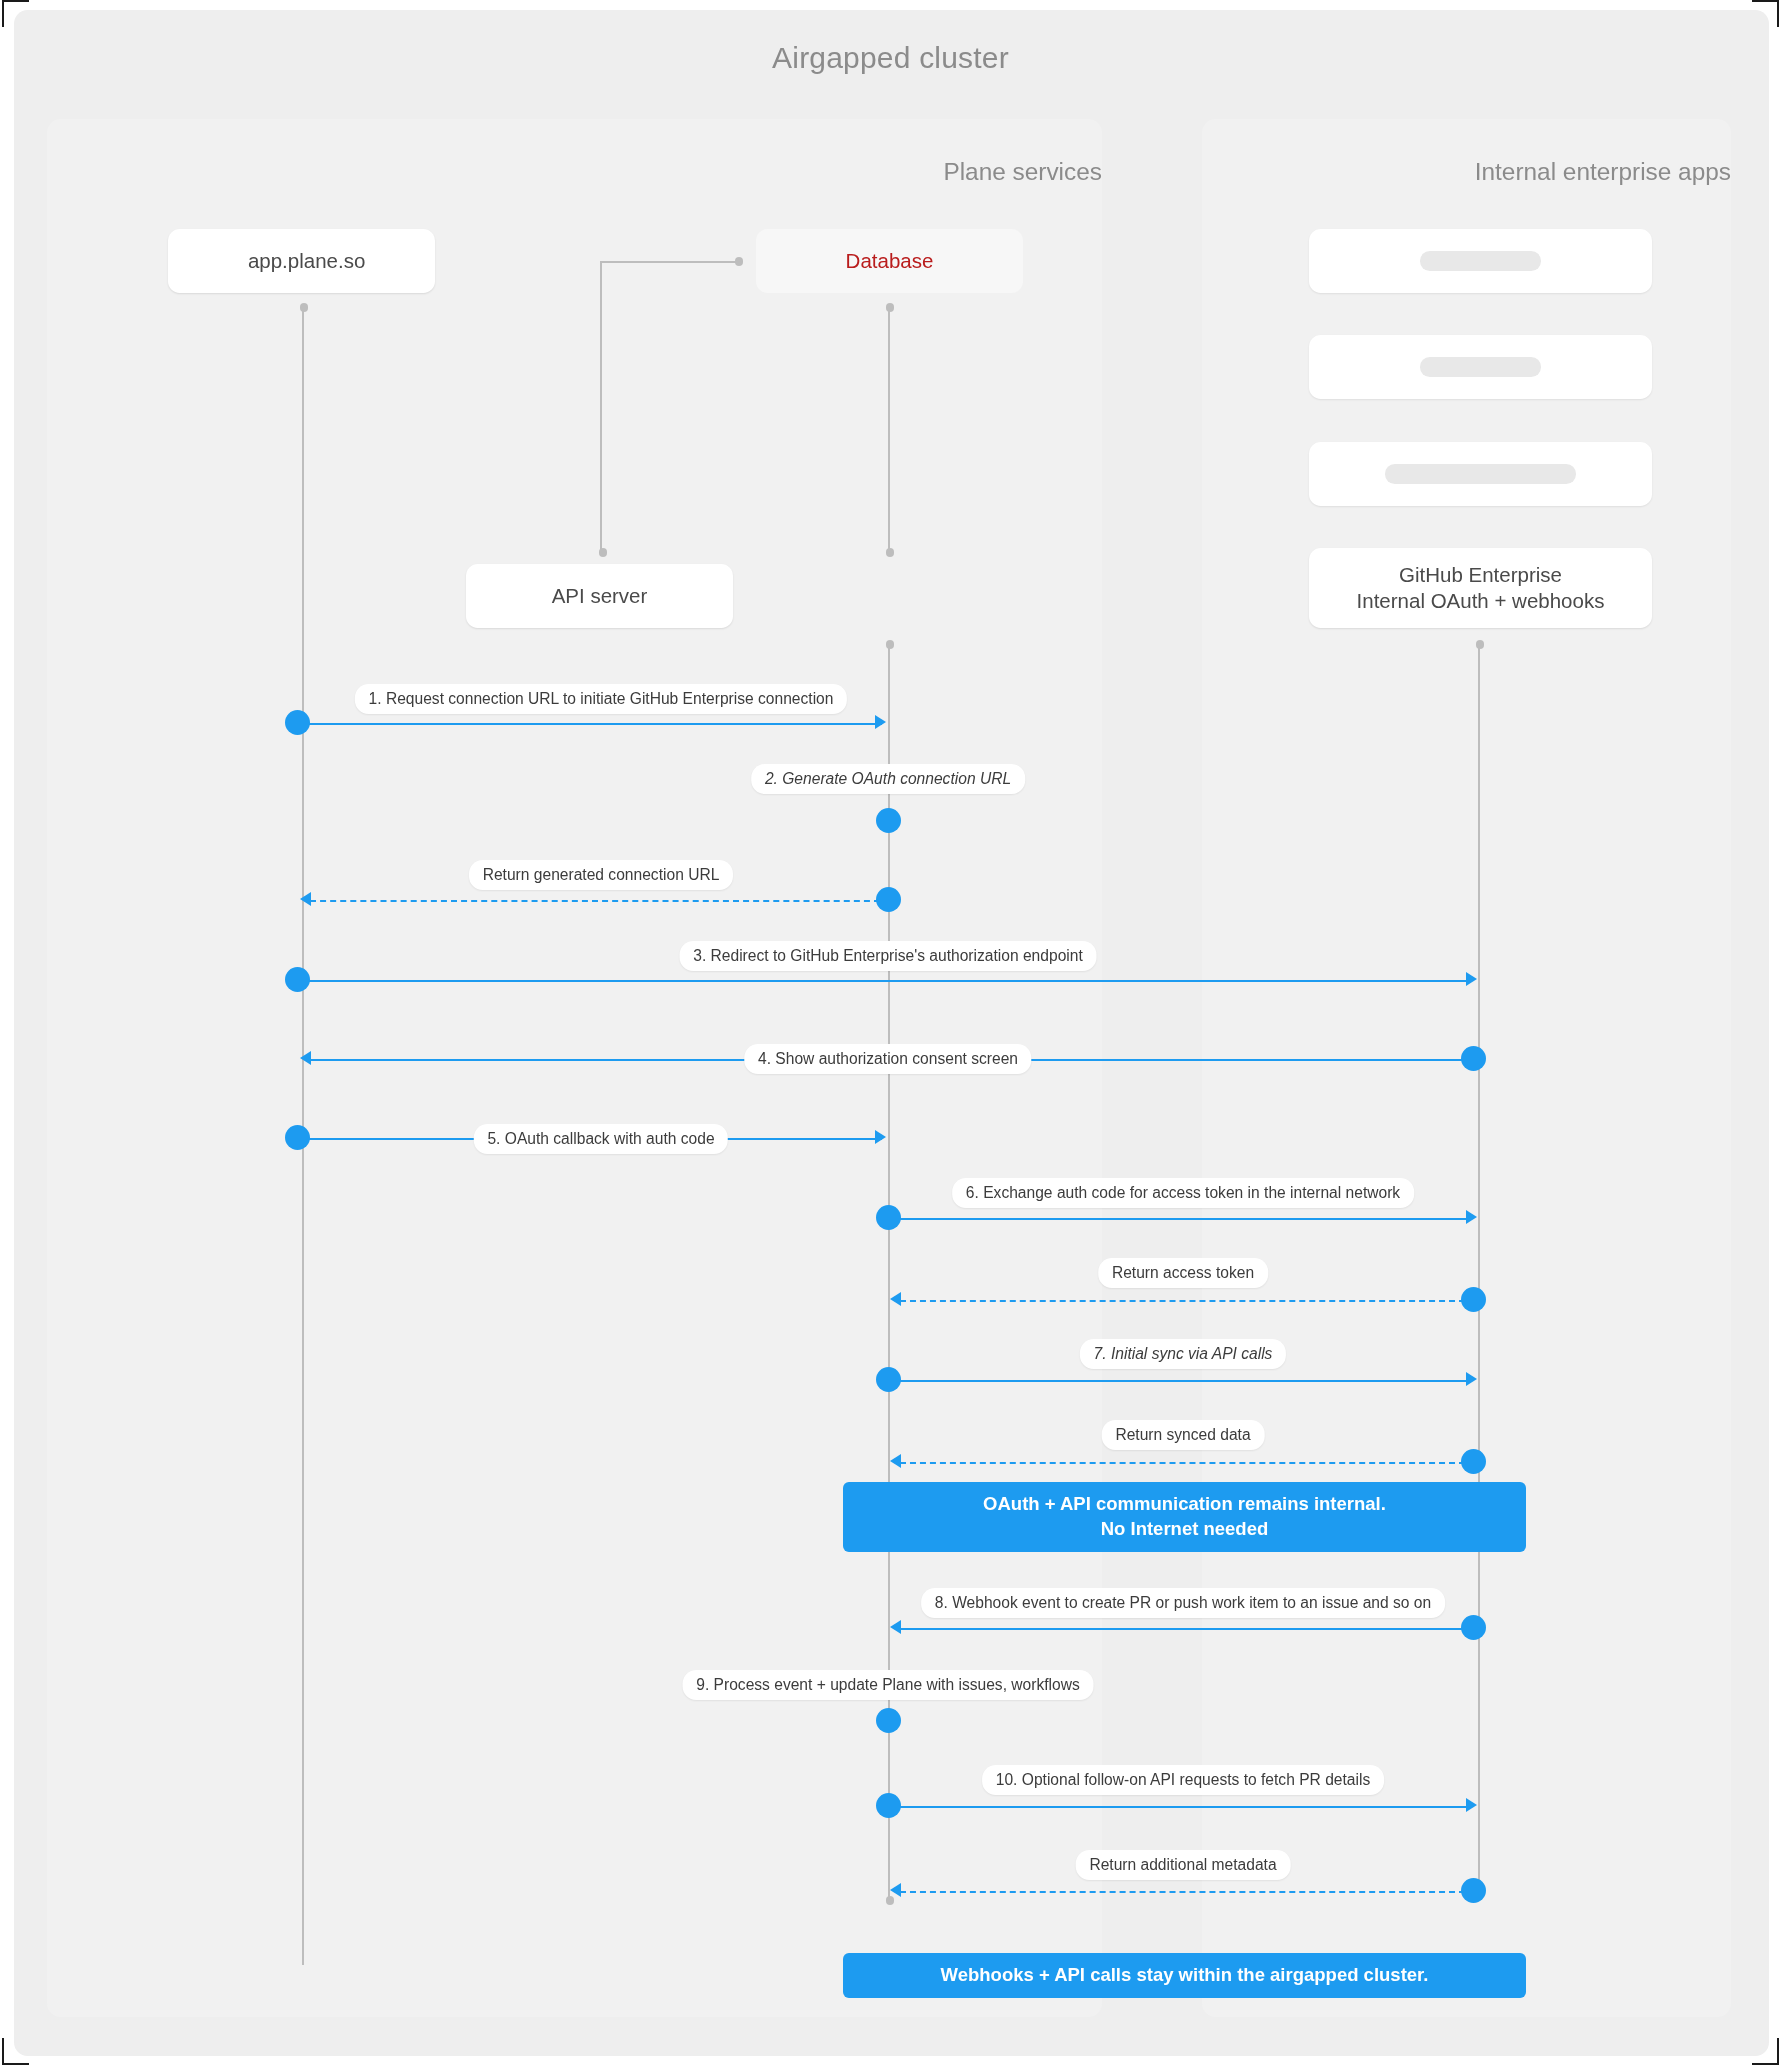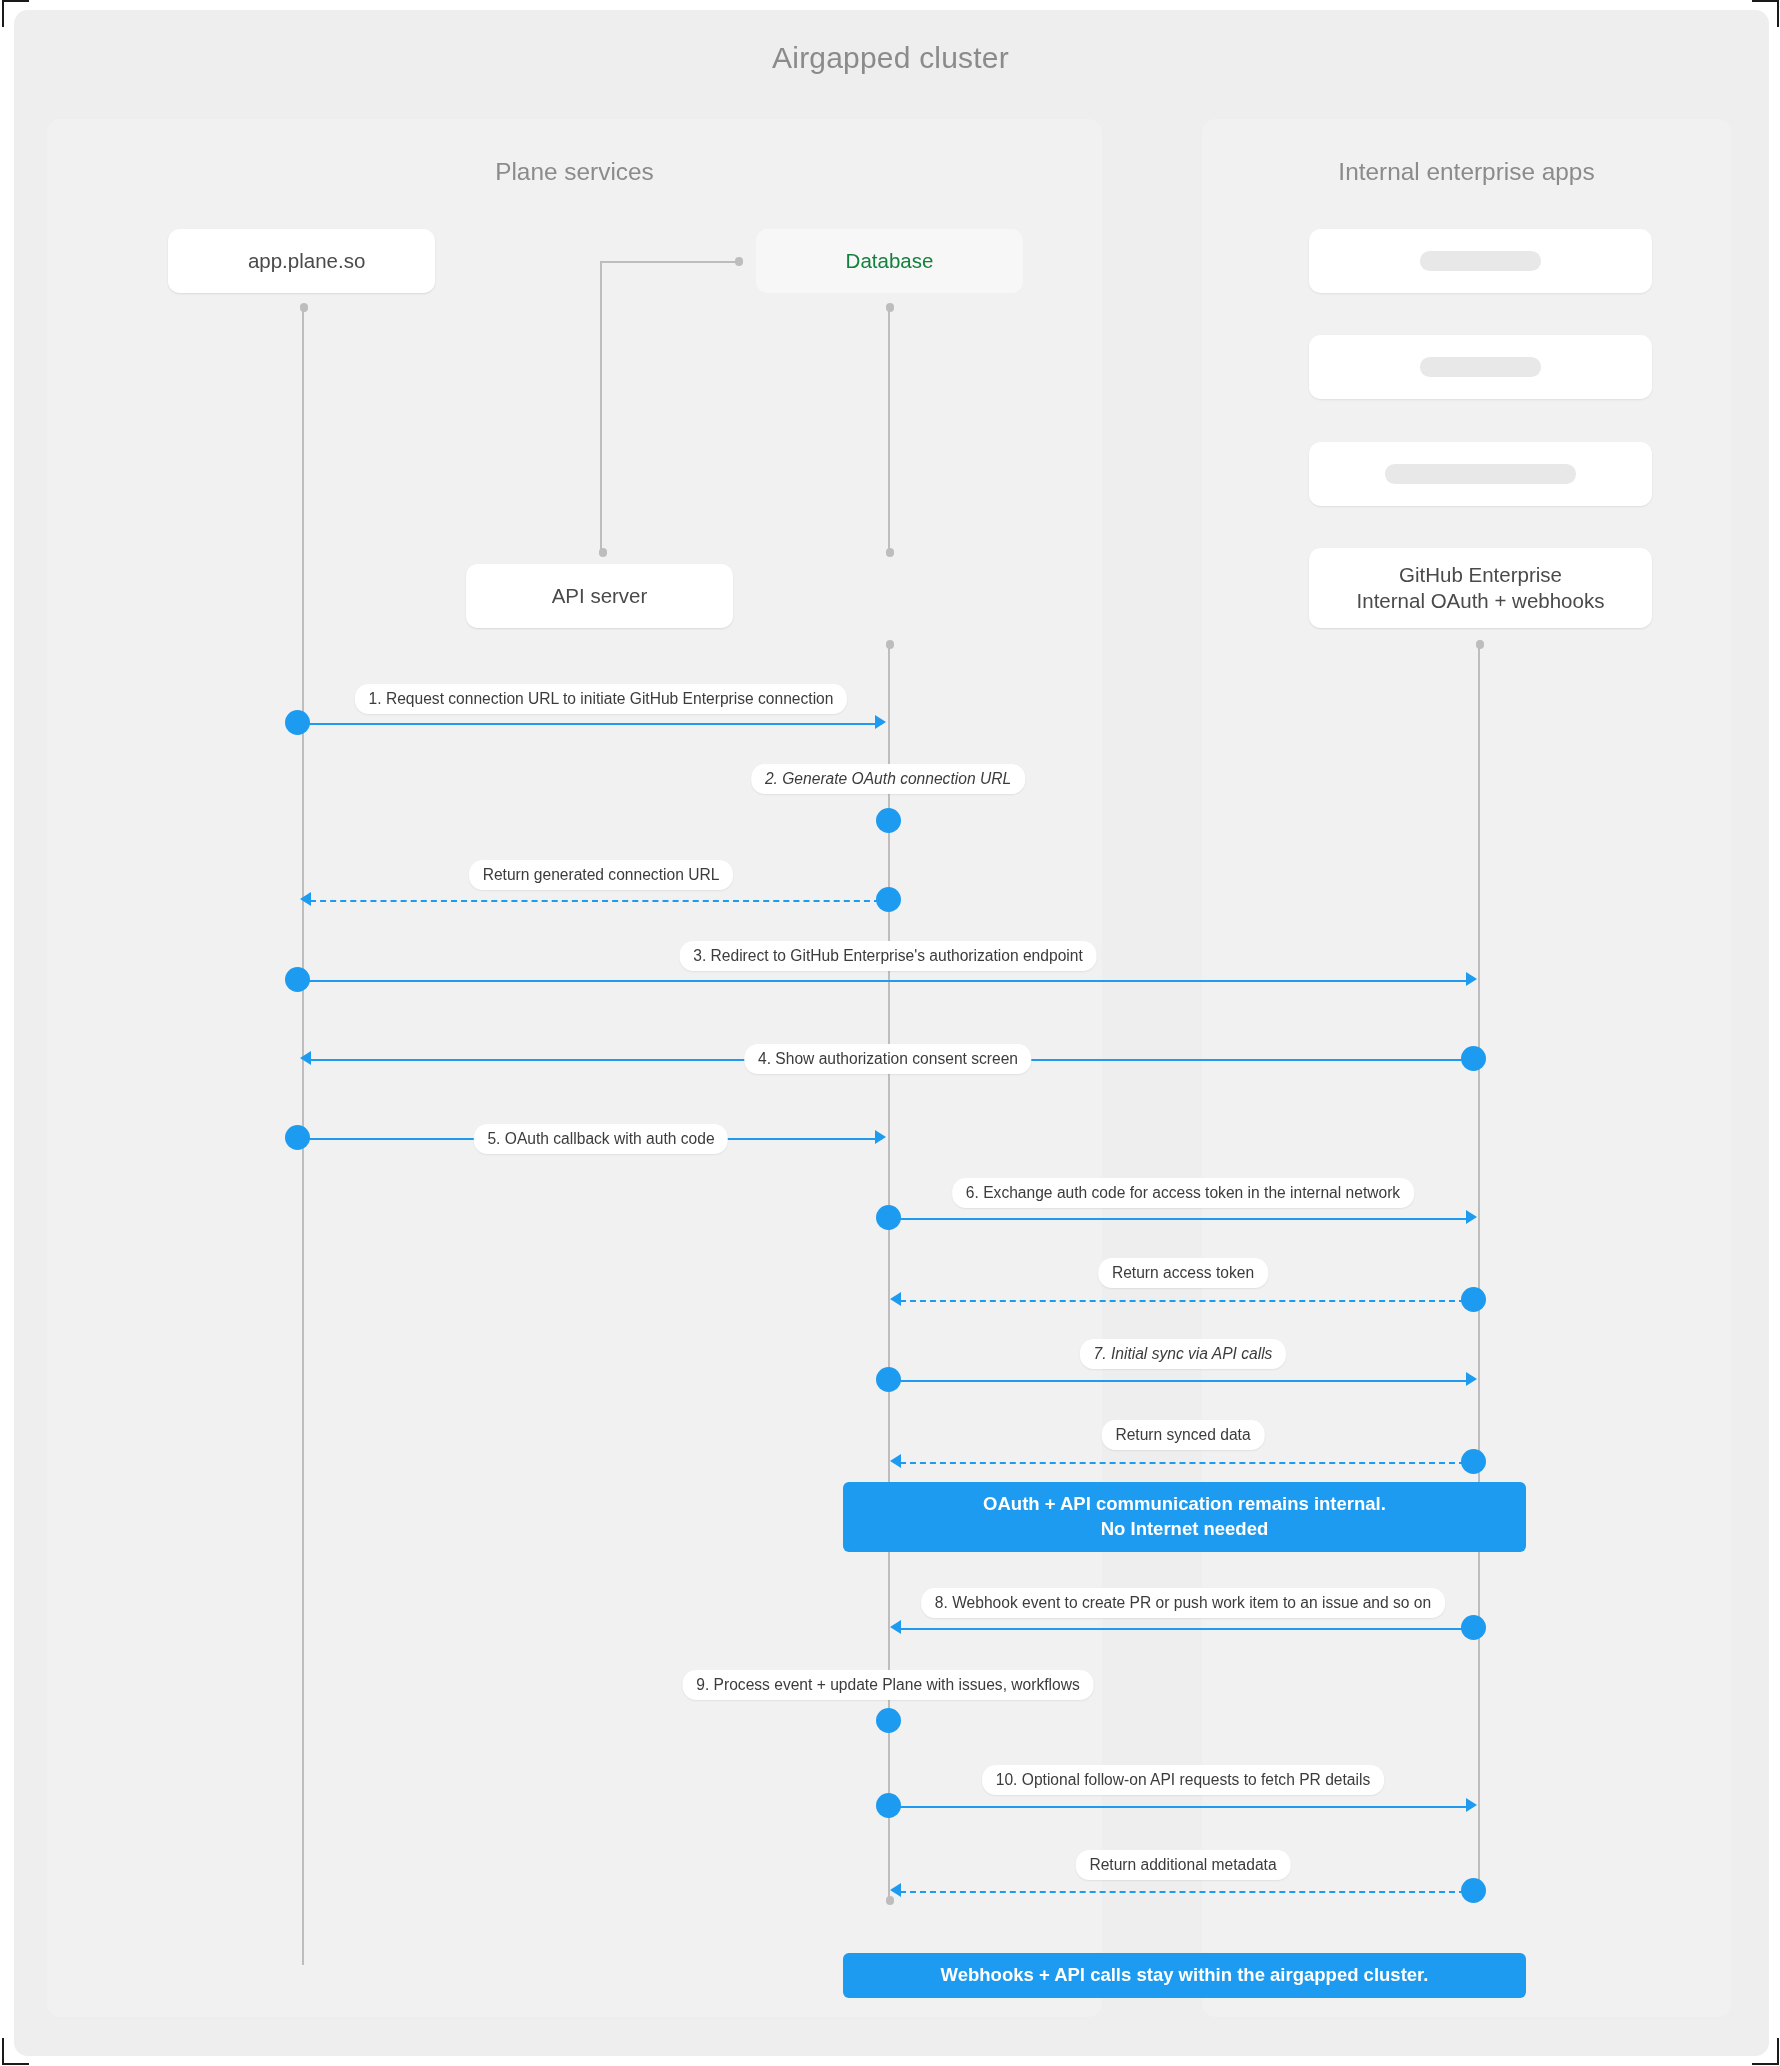--- a/index.html
+++ b/index.html
@@ -61,21 +61,21 @@
     background: #f1f1f1;
   }
   .lane.right {
     left: 1202px; top: 119px;
     width: 529px; height: 1898px;
     background: #f1f1f1;
   }
   .lane-title {
     position: absolute;
     width: 100%;
-    text-align: center;
+    text-align: right;
     top: 39px;
     font-size: 24.4px;
     color: #8b8b8b;
   }
 
   
   .node {
     position: absolute;
     background: #ffffff;
     border-radius: 11.7px;
@@ -83,21 +83,21 @@
     display: flex;
     align-items: center;
     justify-content: center;
     text-align: center;
     color: #4a4a4a;
     font-size: 20.5px;
     line-height: 1.25;
     padding: 0 9.8px;
     box-sizing: border-box;
   }
-  .node.plain { color: #15803d; }
+  .node.plain { color: #b91c1c; }
 
   .ghost-node {
     position: absolute;
     background: #ffffff;
     border-radius: 11.7px;
     box-shadow: 0 1px 2px rgba(0,0,0,0.08);
     display: flex;
     align-items: center;
     justify-content: center;
   }

